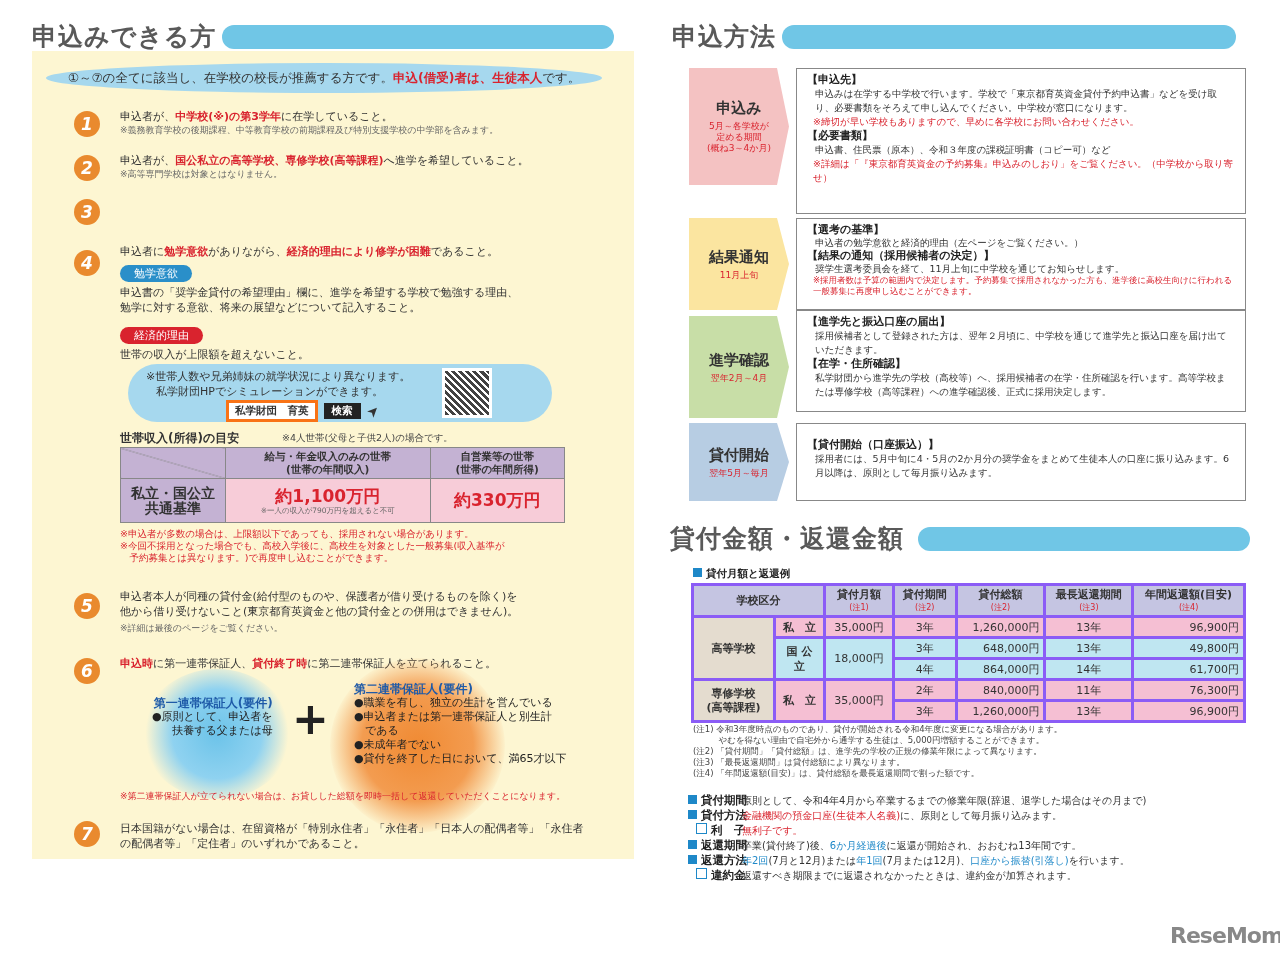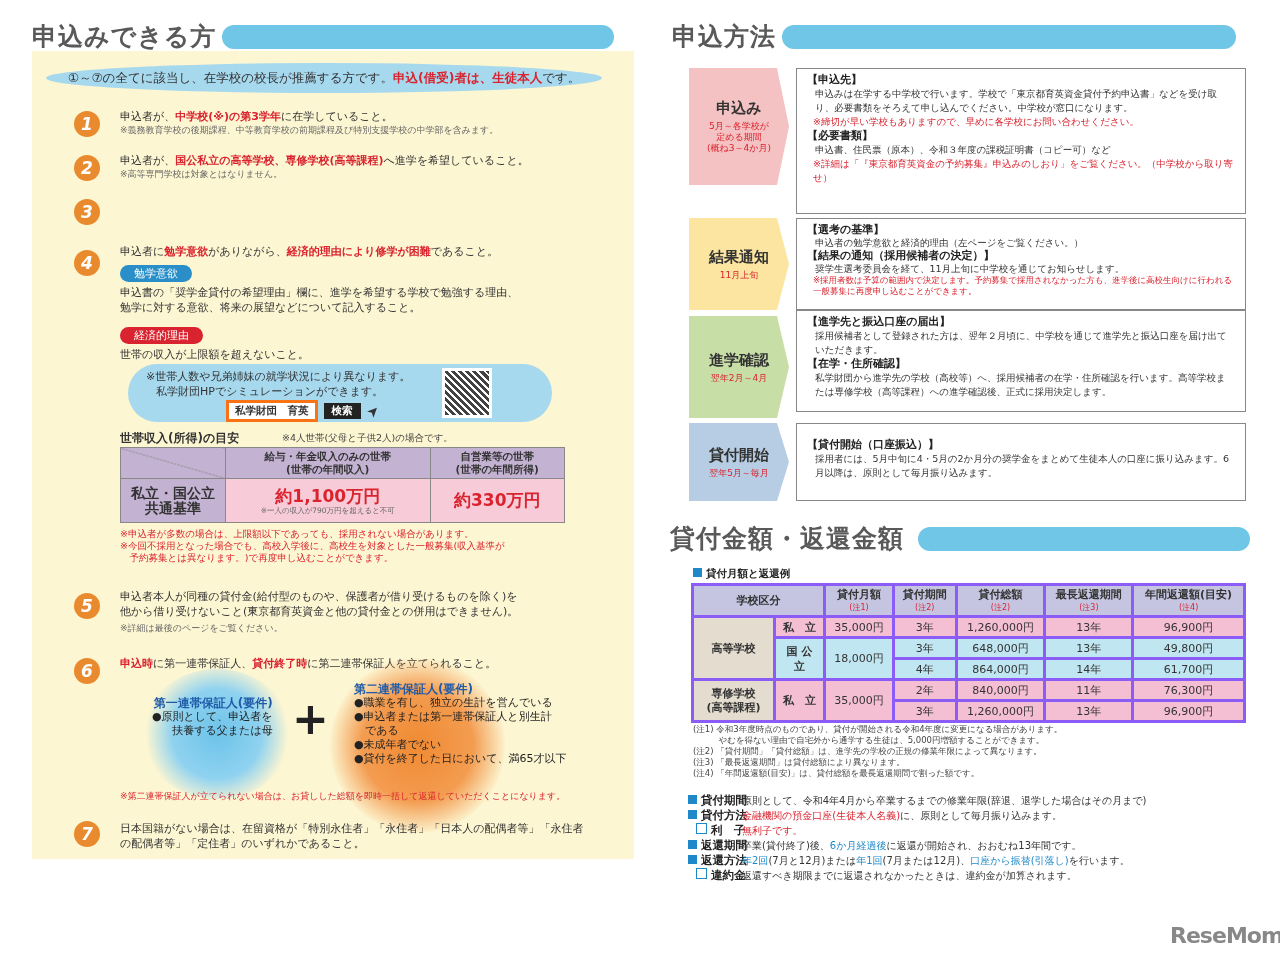--- a/index.html
+++ b/index.html
@@ -46,21 +46,21 @@
 
 .sub{position:absolute;left:693px;top:567px;font-size:10.5px;font-weight:bold;color:#222}
 .sub:before{content:"";display:inline-block;width:9px;height:9px;background:#1e88c8;margin-right:4px}
 table.loan{position:absolute;left:691px;top:583px;width:555px;border-collapse:collapse;font-size:11px}
 table.loan td{border:3px solid #8b5cf6;text-align:center;height:21px;padding:0 4px}
 table.loan .h{background:#c5c5e2;font-weight:bold;color:#333;height:32px;line-height:13px}
 table.loan .h small{display:block;color:#d9232e;font-size:8px;font-weight:normal}
 table.loan .cat{background:#e4dccf;font-weight:bold}
 table.loan .pk{background:#f5bfd3}
 table.loan .bl{background:#bfe6f1}
-table.loan .r{}
+table.loan .r{text-align:right}
 .loan-notes{position:absolute;left:693px;top:724px;font-size:8.5px;line-height:11px;color:#444}
 .terms{position:absolute;left:688px;top:793px;font-size:10px;line-height:14px;color:#333}
 .terms .row{display:flex;align-items:baseline}
 .terms .k{font-weight:bold;font-size:11.5px;width:54px;color:#222;white-space:nowrap}
 .terms .k:before{content:"";display:inline-block;width:9px;height:9px;background:#1e88c8;margin-right:4px}
 .terms .k.o:before{background:#fff;border:1px solid #1e88c8;margin-left:8px}
 .terms .rr{color:#d9232e}
 .terms .bb{color:#1e88c8}
 .logo{position:absolute;left:1170px;top:923px;font-size:22px;font-weight:bold;color:#888;letter-spacing:-1px}
 </style>

